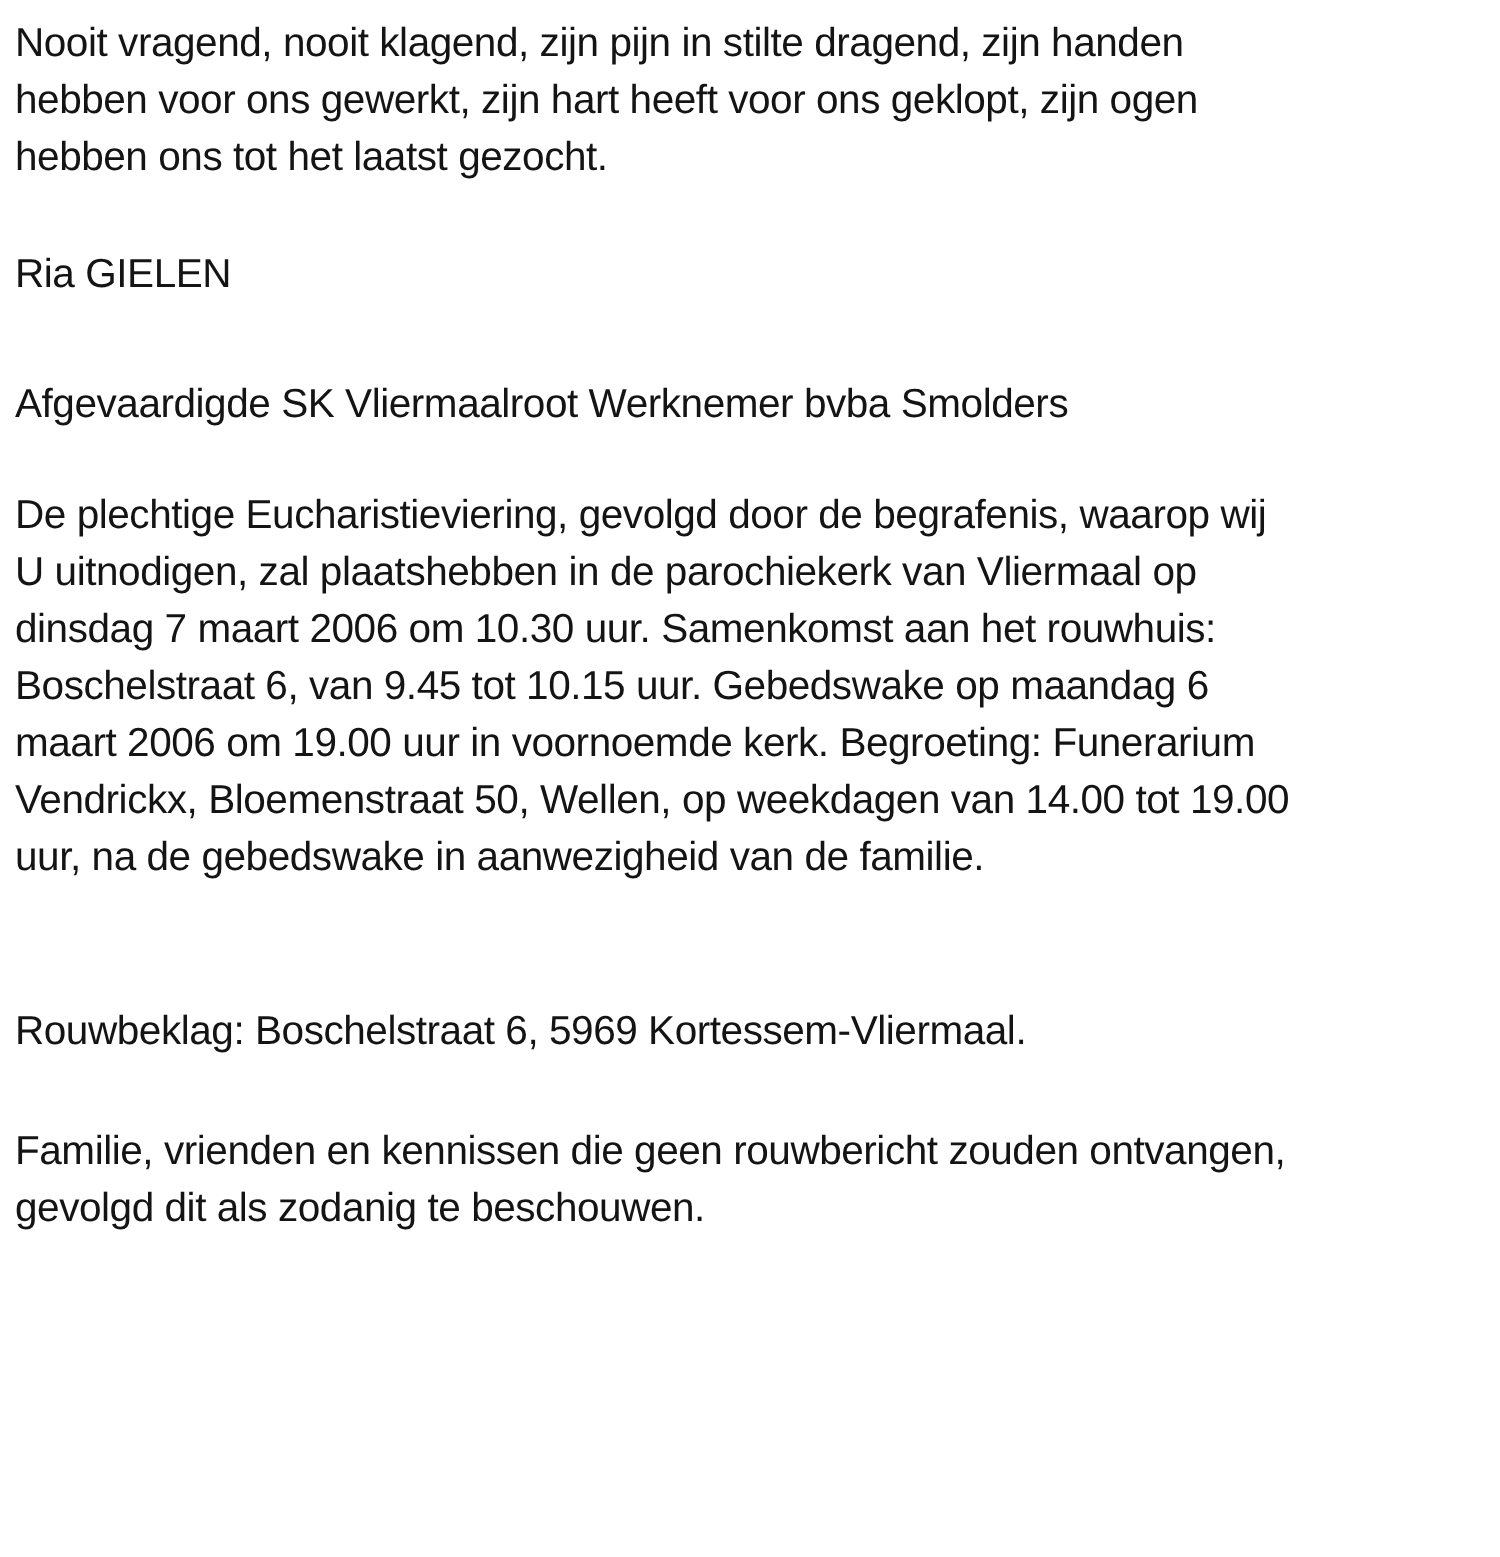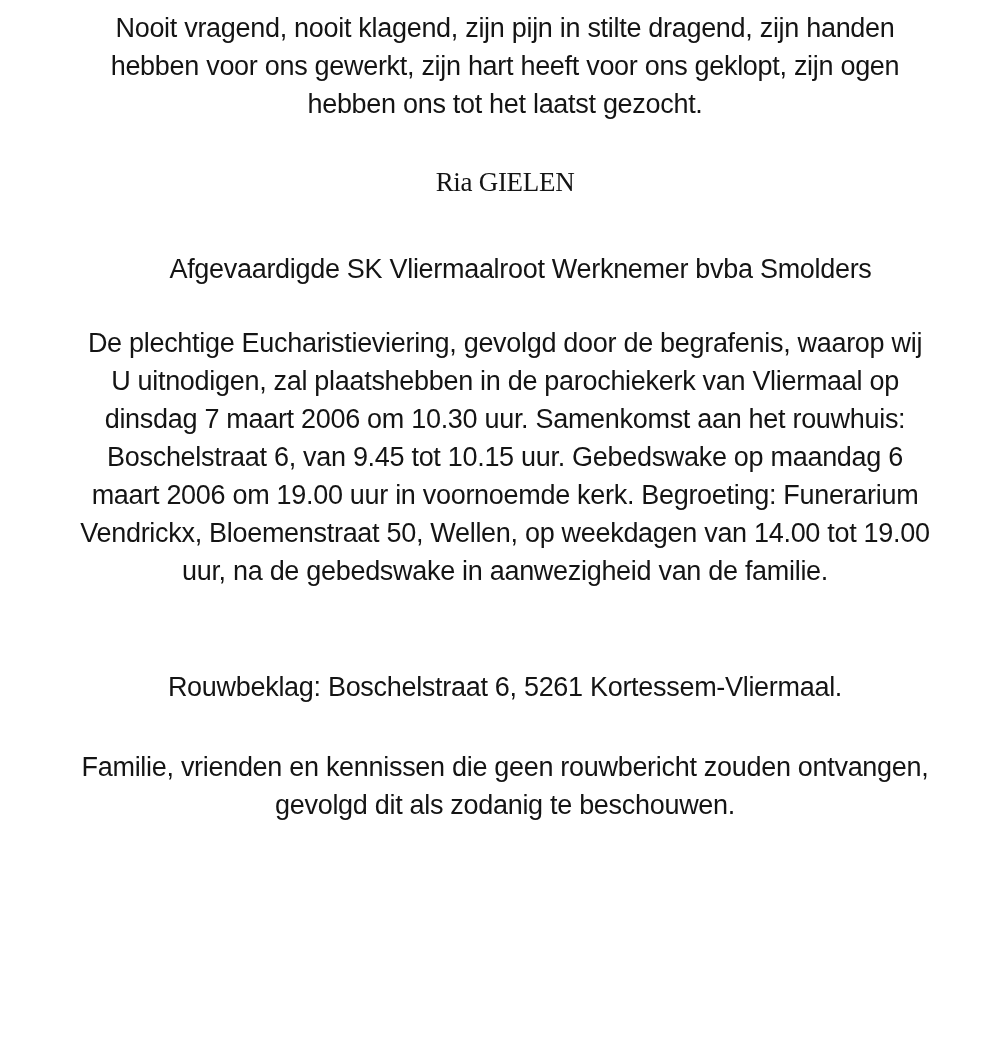--- a/index.html
+++ b/index.html
@@ -12,32 +12,31 @@
     height: 1038px;
     overflow: hidden;
     color: #141414;
     font-family: "Liberation Sans", sans-serif;
   }
   .doc {
     padding: 9px 0 0 10px;
     font-size: 27px;
     line-height: 38px;
     letter-spacing: -0.3px;
-    text-align: center;
   }
   .para {
     margin: 0;
     white-space: pre; 
   }
   .bold { font-weight: 700; }
   .mb40 { margin-bottom: 40px; }
   .mb9  { margin-bottom: 9px; }
   .mb8  { margin-bottom: 8px; }
-  .mb49 { margin-bottom: 49px; font-family: Liberation Serif, serif; }
-  .mb36 { margin-bottom: 36px; margin-left: 31px; }
+  .mb49 { margin-bottom: 49px; }
+  .mb36 { margin-bottom: 36px; }
   .mb46 { margin-bottom: 46px; }
   .mb54 { margin-bottom: 78px; }
   .mb42 { margin-bottom: 42px; }
 </style>
 </head>
 <body>
 
 <main class="doc">
   <p class="para mb40">Nooit vragend, nooit klagend, zijn pijn in stilte dragend, zijn handen
 hebben voor ons gewerkt, zijn hart heeft voor ons geklopt, zijn ogen
@@ -51,17 +50,17 @@
 
 
   <p class="para mb54">De plechtige Eucharistieviering, gevolgd door de begrafenis, waarop wij
 U uitnodigen, zal plaatshebben in de parochiekerk van Vliermaal op
 dinsdag 7 maart 2006 om 10.30 uur. Samenkomst aan het rouwhuis:
 Boschelstraat 6, van 9.45 tot 10.15 uur. Gebedswake op maandag 6
 maart 2006 om 19.00 uur in voornoemde kerk. Begroeting: Funerarium
 Vendrickx, Bloemenstraat 50, Wellen, op weekdagen van 14.00 tot 19.00
 uur, na de gebedswake in aanwezigheid van de familie.</p>
 
-  <p class="para mb42">Rouwbeklag: Boschelstraat 6, 5261 Kortessem-Vliermaal.</p>
+  <p class="para mb42">Rouwbeklag: Boschelstraat 6, 5969 Kortessem-Vliermaal.</p>
 
   <p class="para">Familie, vrienden en kennissen die geen rouwbericht zouden ontvangen,
 gevolgd dit als zodanig te beschouwen.</p>
 </main>
 
 </body></html>

